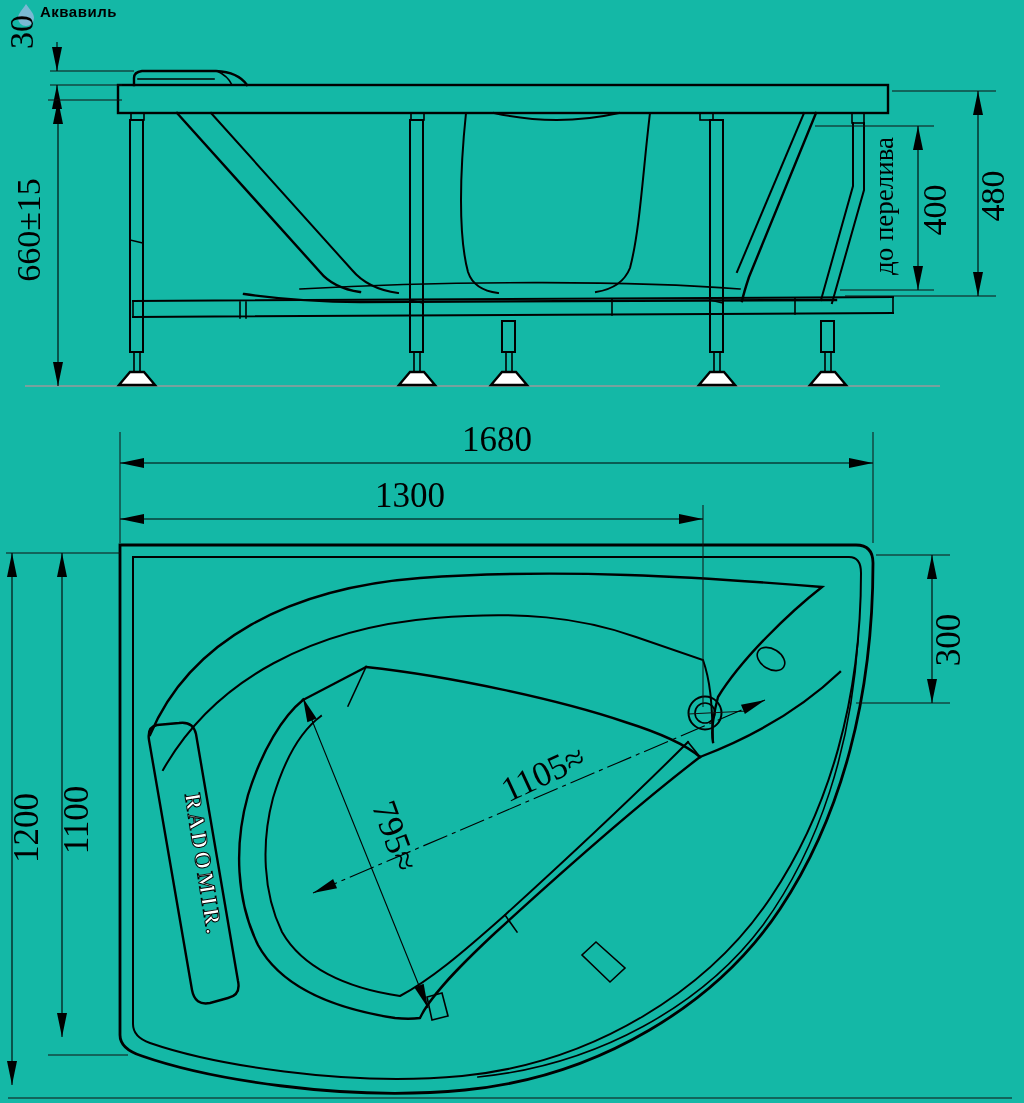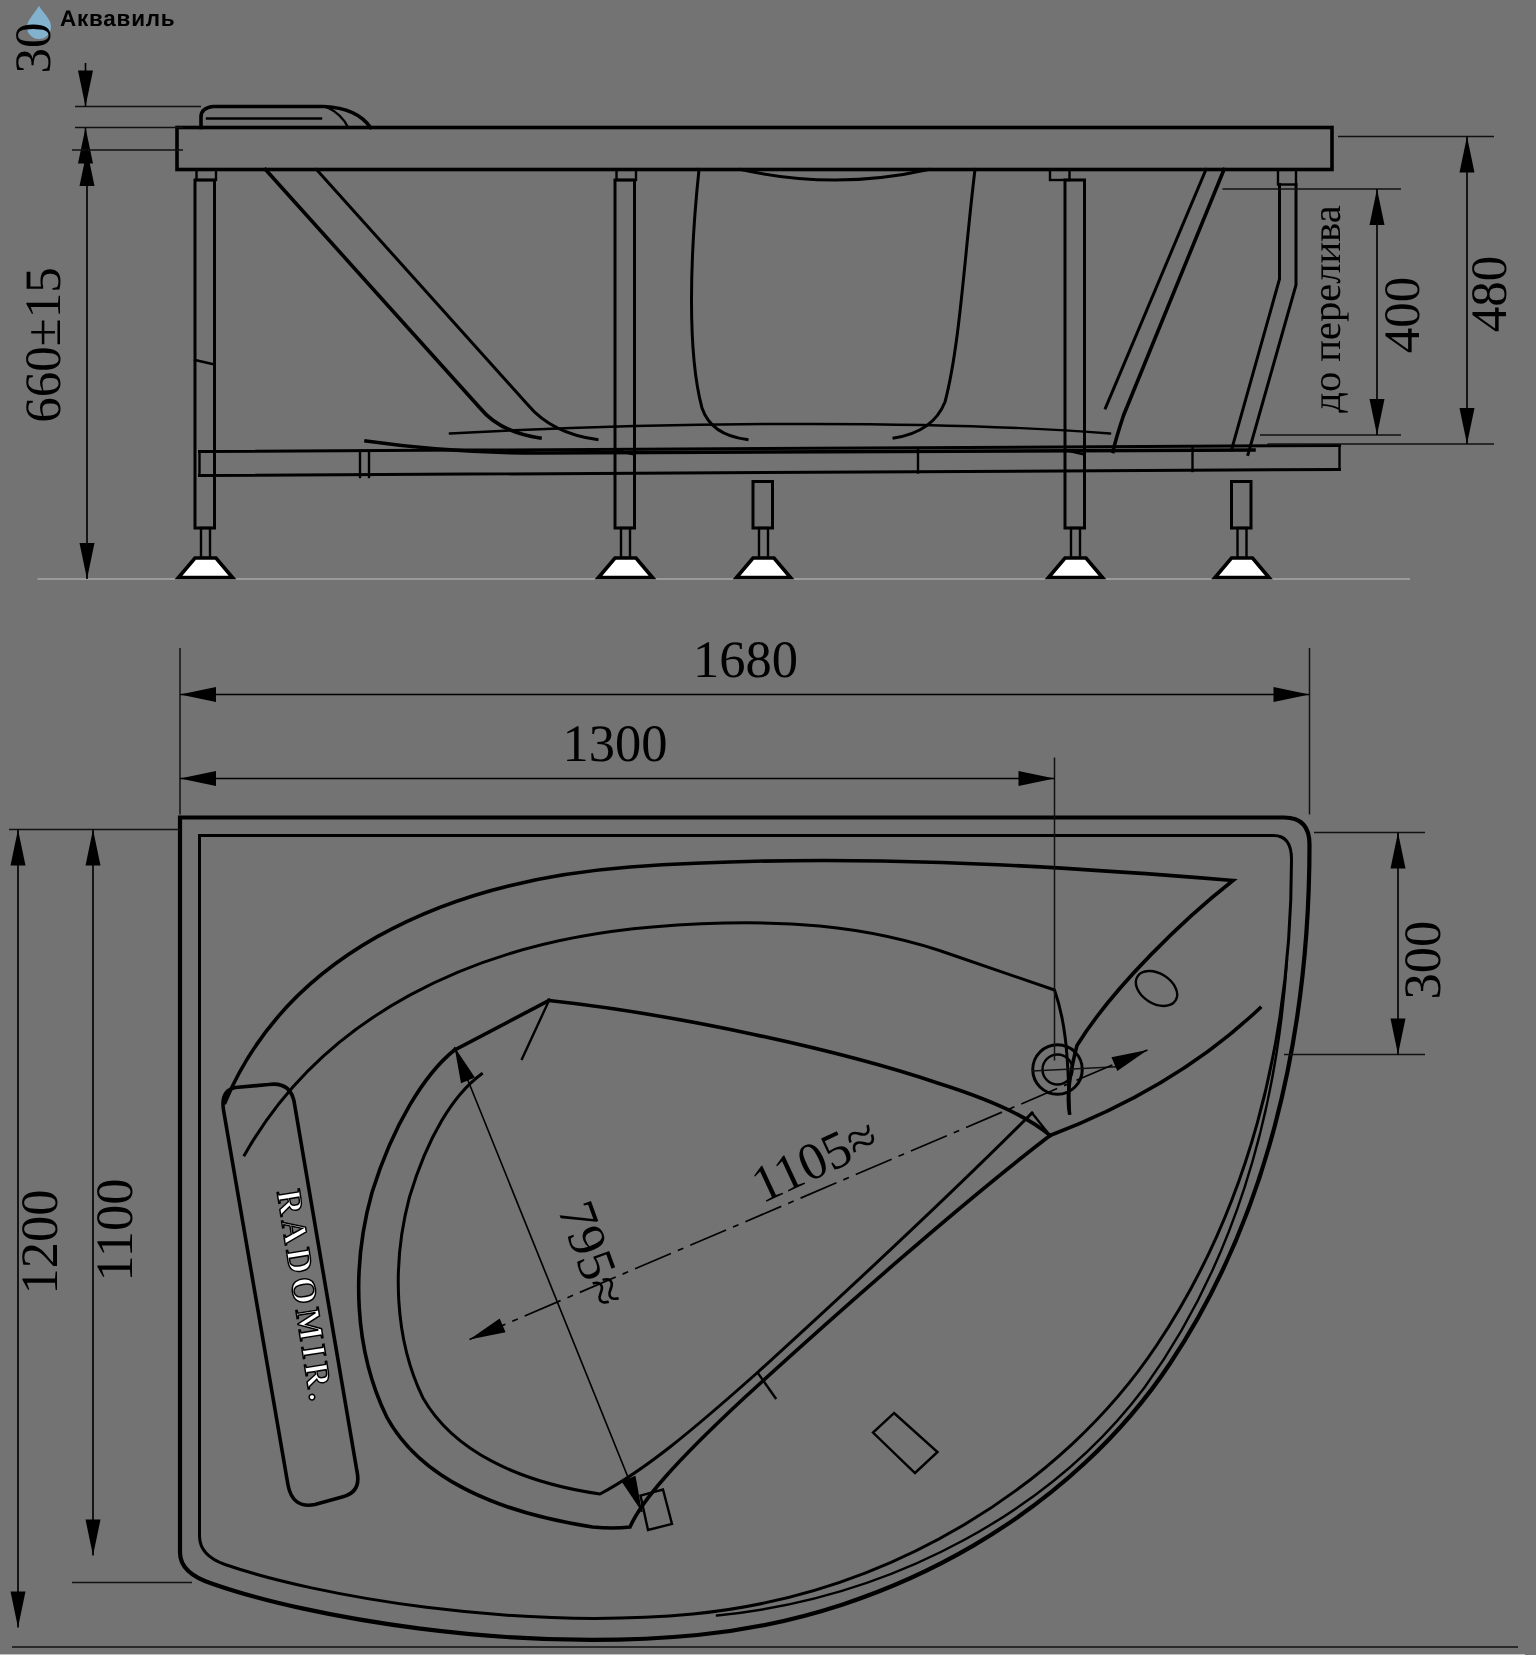--- a/index.html
+++ b/index.html
@@ -1,16 +1,16 @@
 <!DOCTYPE html>
 <html><head>
 <meta charset="utf-8">
 <style>
   html,body{margin:0;padding:0;background:#fff;}
-  .stage{position:relative;width:1024px;height:1103px;background:#737373;overflow:hidden;}
+  .stage{position:relative;width:1024px;height:1103px;background:#14b8a6;overflow:hidden;}
   svg{display:block;}
   .ln{fill:none;stroke:#000;stroke-linecap:square;}
   .w3{stroke-width:2.8;}
   .w25{stroke-width:2.4;}
   .w2{stroke-width:2.0;}
   .w15{stroke-width:1.6;}
   .dim{stroke-width:1.1;fill:none;stroke:#000;}
   .ext{stroke-width:1.0;fill:none;stroke:#111;}
   .gnd{stroke:#9a9a9a;stroke-width:1.4;fill:none;}
   .whitefill{fill:#fff;stroke:#000;}

